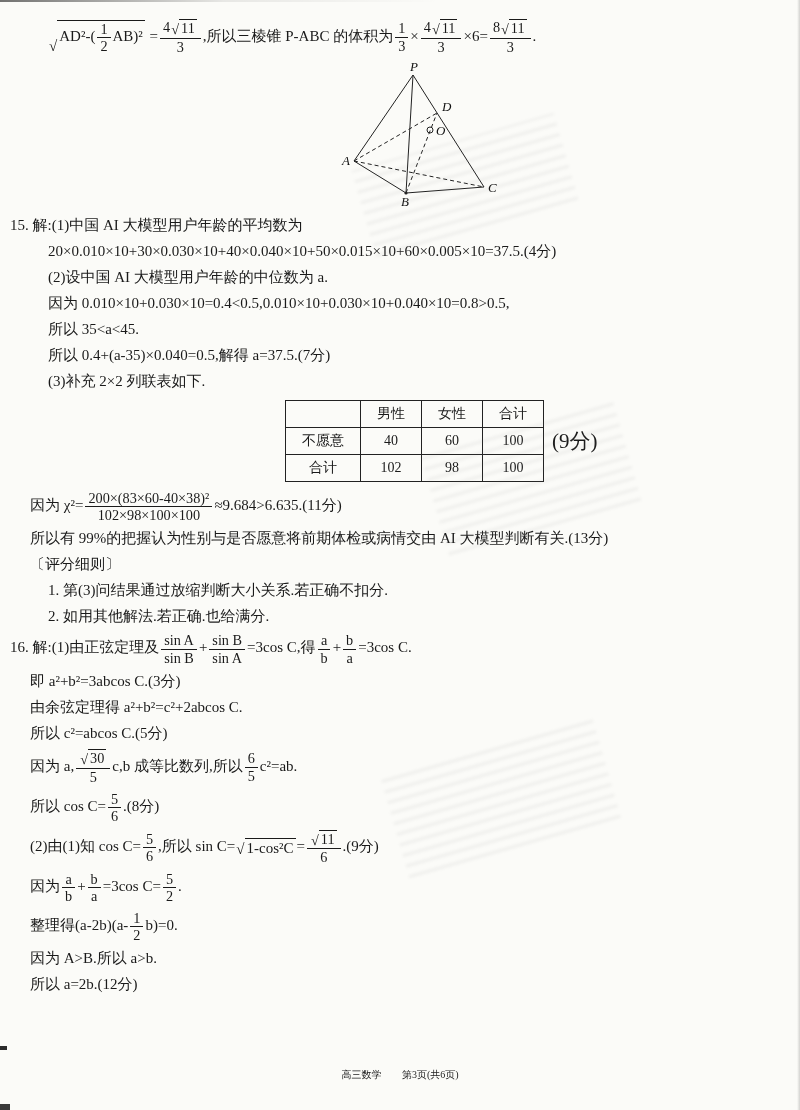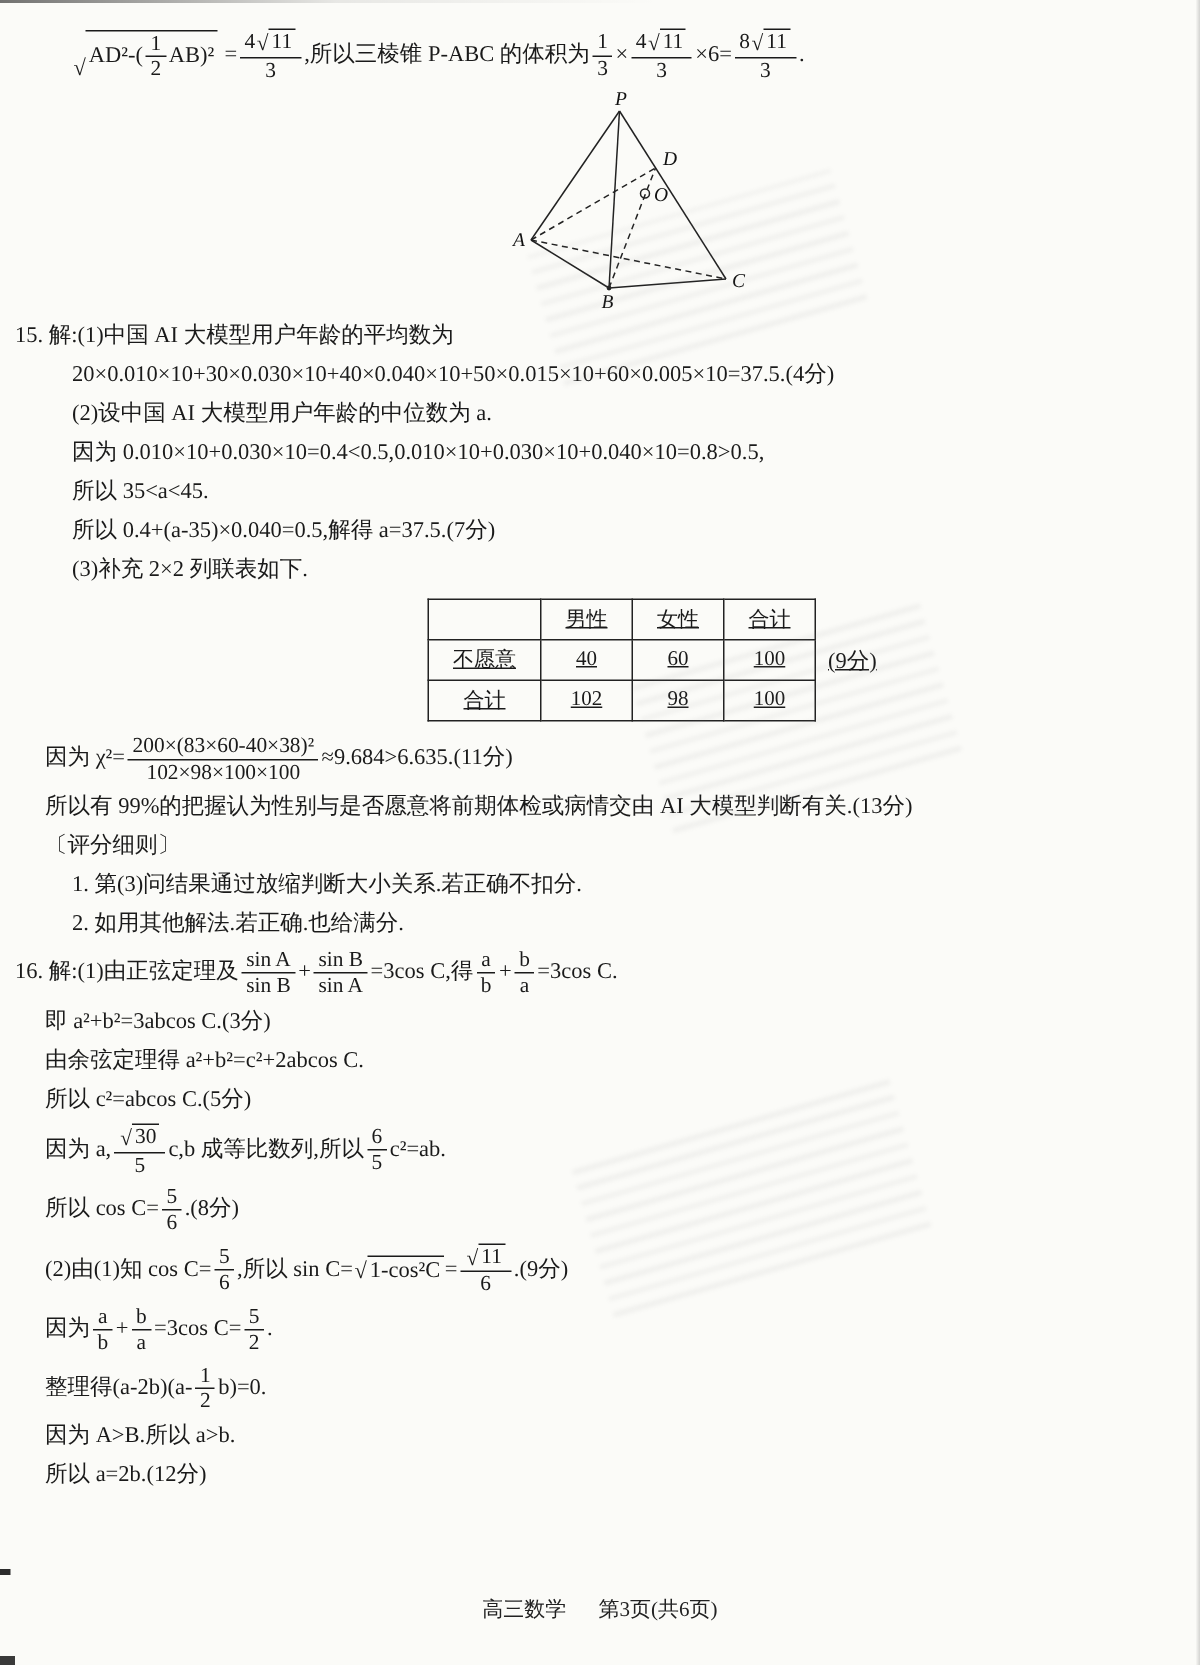--- a/index.html
+++ b/index.html
@@ -21,27 +21,27 @@
   .sqrt{display:inline-flex;align-items:stretch;vertical-align:middle;margin:0 1px;}
   .rad{align-self:flex-end;line-height:1.1;}
   .vinc{border-top:1px solid currentColor;padding:0 2px;line-height:1.25;white-space:nowrap;}
   
   .fig{margin:2px 0 6px 328px;height:148px;}
   .fig svg{display:block;}
   .fig line{stroke:#222;stroke-width:1;}
   .fig .dashed{stroke-dasharray:4 3;}
   .vlbl{font-size:13px;font-style:italic;fill:#111;font-family:"Liberation Serif",serif;}
   
-  .tbl-row{display:flex;align-items:center;gap:8px;margin:8px 0 8px 275px;text-decoration:underline;}
+  .tbl-row{display:flex;align-items:center;gap:8px;margin:8px 0 8px 275px;}
   table.ct{border-collapse:collapse;font-size:14px;}
   table.ct th,table.ct td{border:1px solid #222;font-weight:normal;text-align:center;padding:4px 8px;min-width:44px;}
   table.ct td.rl,table.ct th.rl{min-width:58px;}
-  .score-note{font-size:15px;}
-  
-  .footer{position:absolute;left:0;right:0;bottom:28px;text-align:center;font-size:14px;color:#222;}
+  .score-note{font-size:21px;}
+  
+  .footer{position:absolute;left:0;right:0;bottom:28px;text-align:center;font-size:10px;color:#222;}
   .footer span{margin:0 9px;}
   
   .edge-top{position:absolute;top:0;left:0;width:100%;height:2px;
     background:linear-gradient(to right,rgba(0,0,0,.55),rgba(0,0,0,.08) 28%,transparent 55%);}
   .edge-right{position:absolute;top:0;right:0;width:3px;height:100%;
     background:linear-gradient(to left,rgba(0,0,0,.16),transparent);}
   .corner-mark{position:absolute;left:0;bottom:60px;width:7px;height:4px;background:#2c2c2c;}
   .corner-mark2{position:absolute;left:0;bottom:0;width:10px;height:6px;background:#3a3a3a;}
   .wm{position:absolute;opacity:.10;transform:rotate(-16deg);filter:blur(1.5px);pointer-events:none;
     background:repeating-linear-gradient(0deg,#8a8a8a 0 3px,transparent 3px 11px);}

